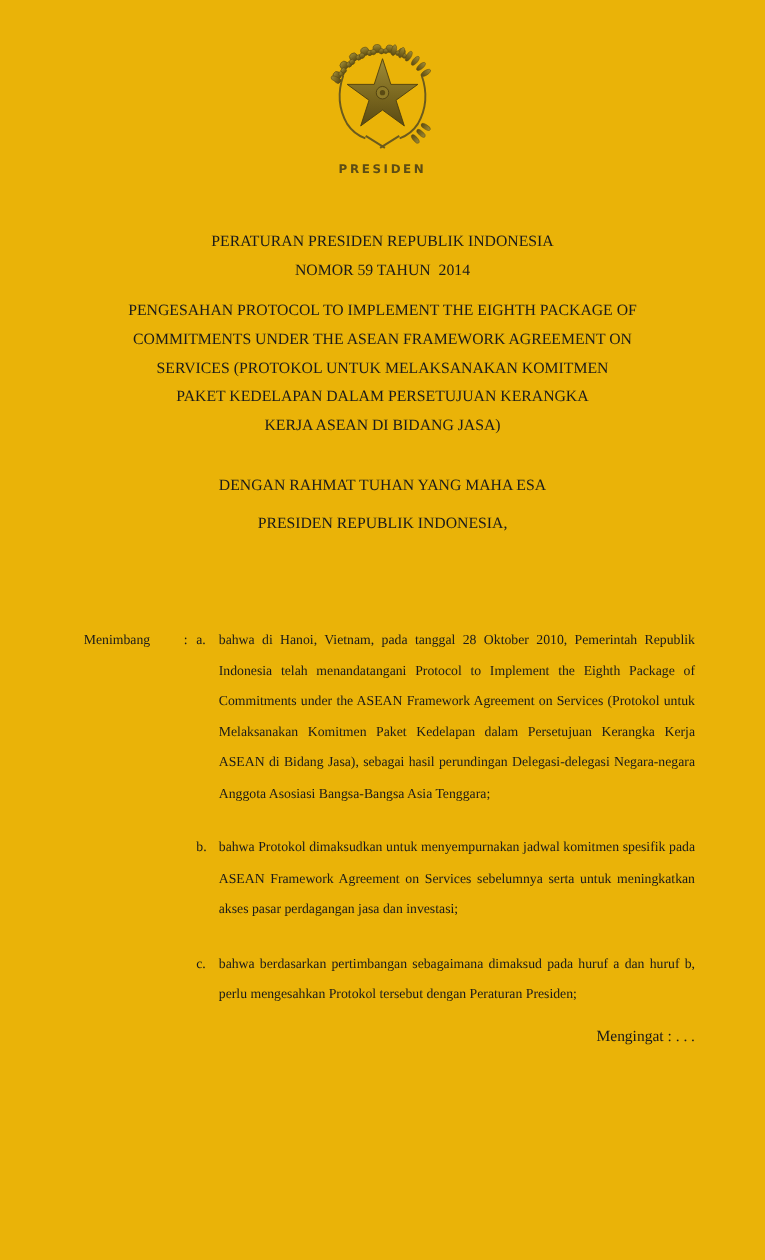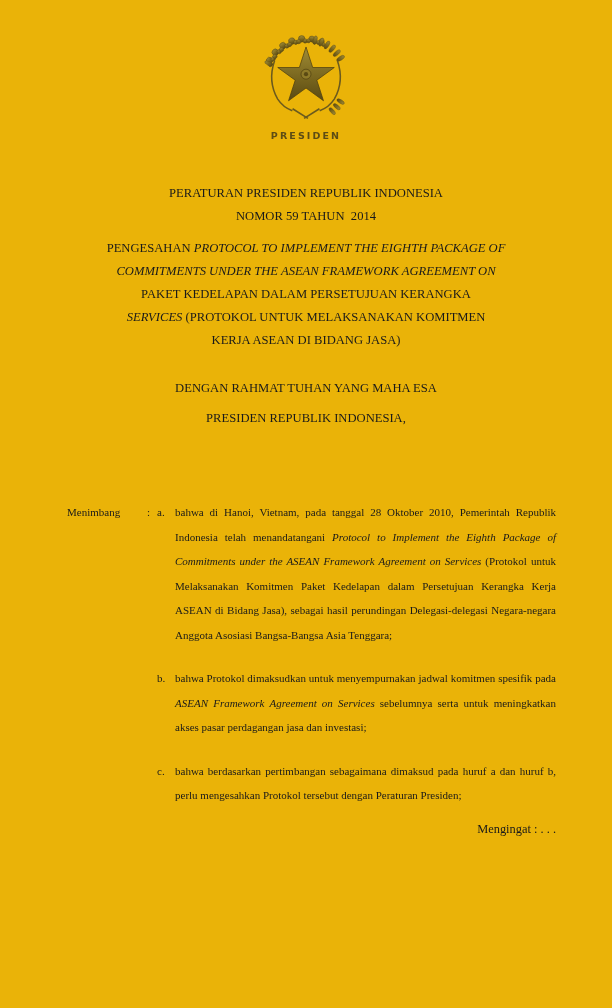--- a/index.html
+++ b/index.html
@@ -63,21 +63,20 @@
   }
   .title-block .tline {
     display: block;
     white-space: pre-wrap;
     text-align: center;
   }
   .title-block .tline.gap-before {
     margin-top: 9px;
   }
   .ital {
-    font-style: italic;
   }
 
   
   .enact-block {
     position: absolute;
     top: 373px;
     left: 56px;
     width: 500px;
     text-align: center;
     font-size: 12.6px;
@@ -248,22 +247,22 @@
     <div class="letterhead-text">
       <span class="lh-line">PRESIDEN</span>
     </div>
   </div>
 
   <div class="title-block">
     <span class="tline">PERATURAN PRESIDEN REPUBLIK INDONESIA</span>
     <span class="tline">NOMOR 59 TAHUN  2014</span>
     <span class="tline gap-before"><span>PENGESAHAN </span><span class="ital">PROTOCOL TO IMPLEMENT THE EIGHTH PACKAGE OF</span></span>
     <span class="tline"><span class="ital">COMMITMENTS UNDER THE ASEAN FRAMEWORK AGREEMENT ON</span></span>
+    <span class="tline"><span class="ital">SERVICES </span><span>(PROTOKOL UNTUK MELAKSANAKAN KOMITMEN</span></span>
     <span class="tline">PAKET KEDELAPAN DALAM PERSETUJUAN KERANGKA</span>
-    <span class="tline"><span class="ital">SERVICES </span><span>(PROTOKOL UNTUK MELAKSANAKAN KOMITMEN</span></span>
     <span class="tline">KERJA ASEAN DI BIDANG JASA)</span>
   </div>
 
   <div class="enact-block">
     <span class="eline">DENGAN RAHMAT TUHAN YANG MAHA ESA</span>
     <span class="eline">PRESIDEN REPUBLIK INDONESIA,</span>
   </div>
 
   <div class="considerans">
 

